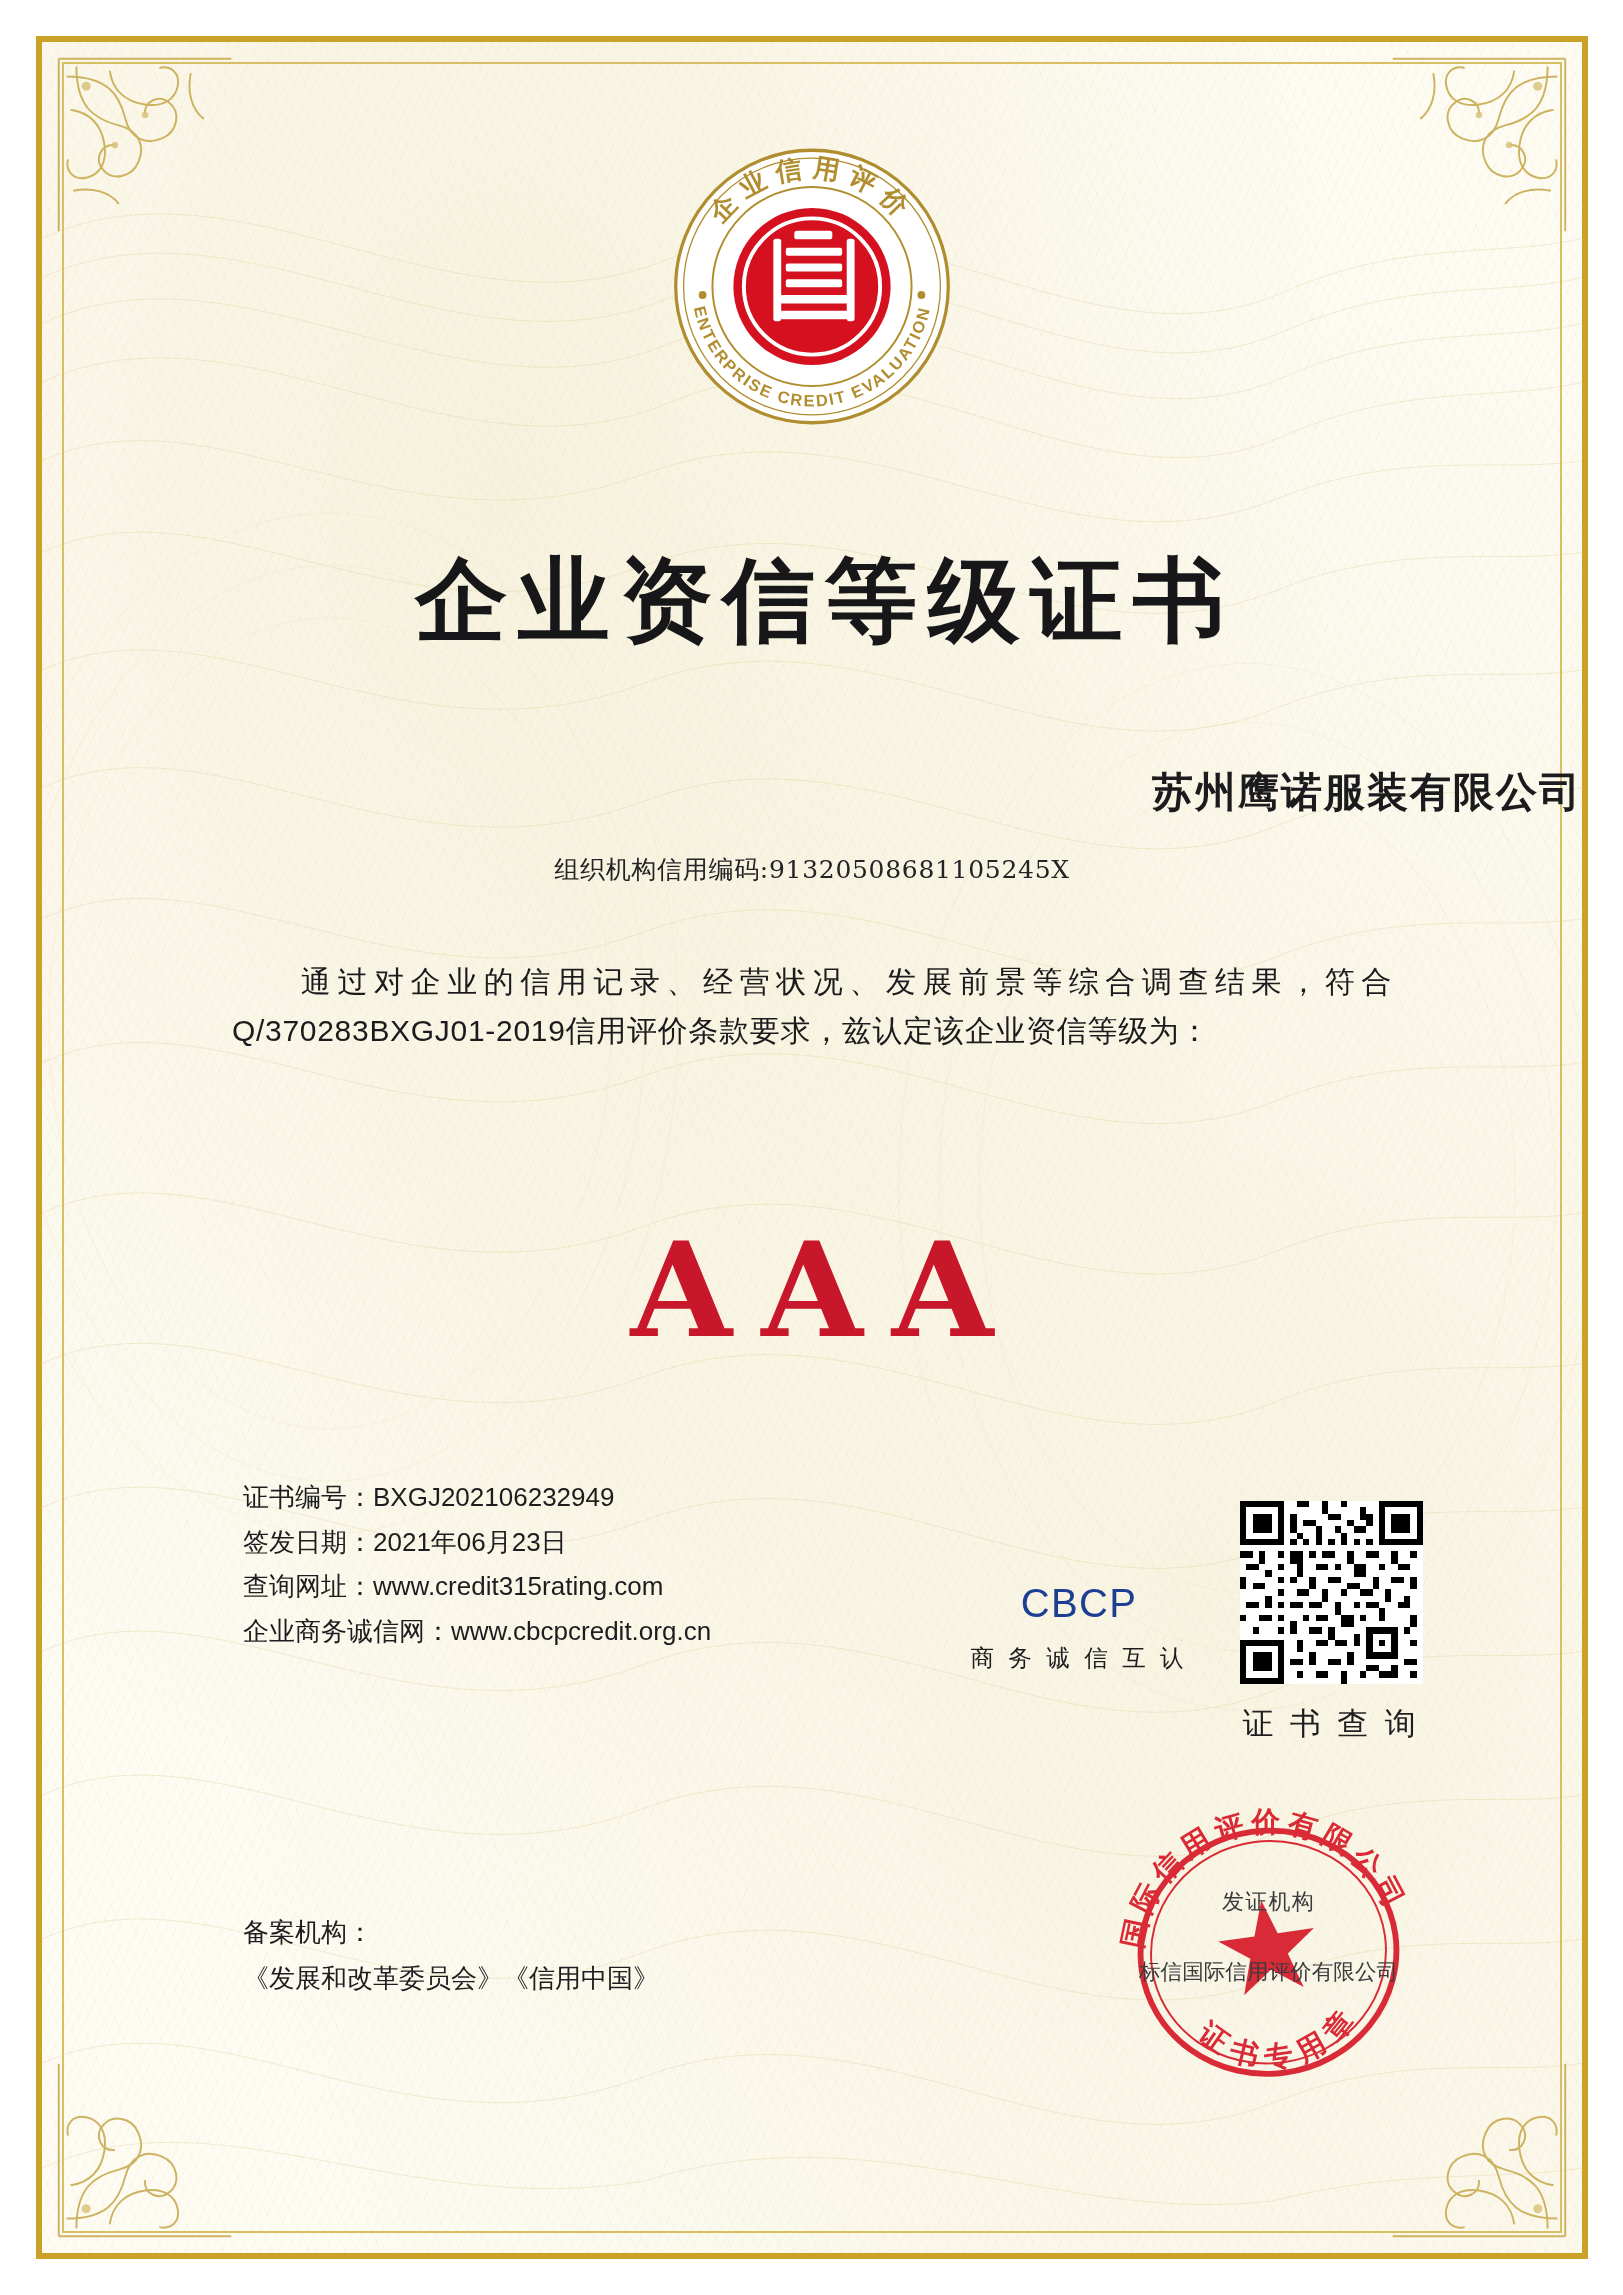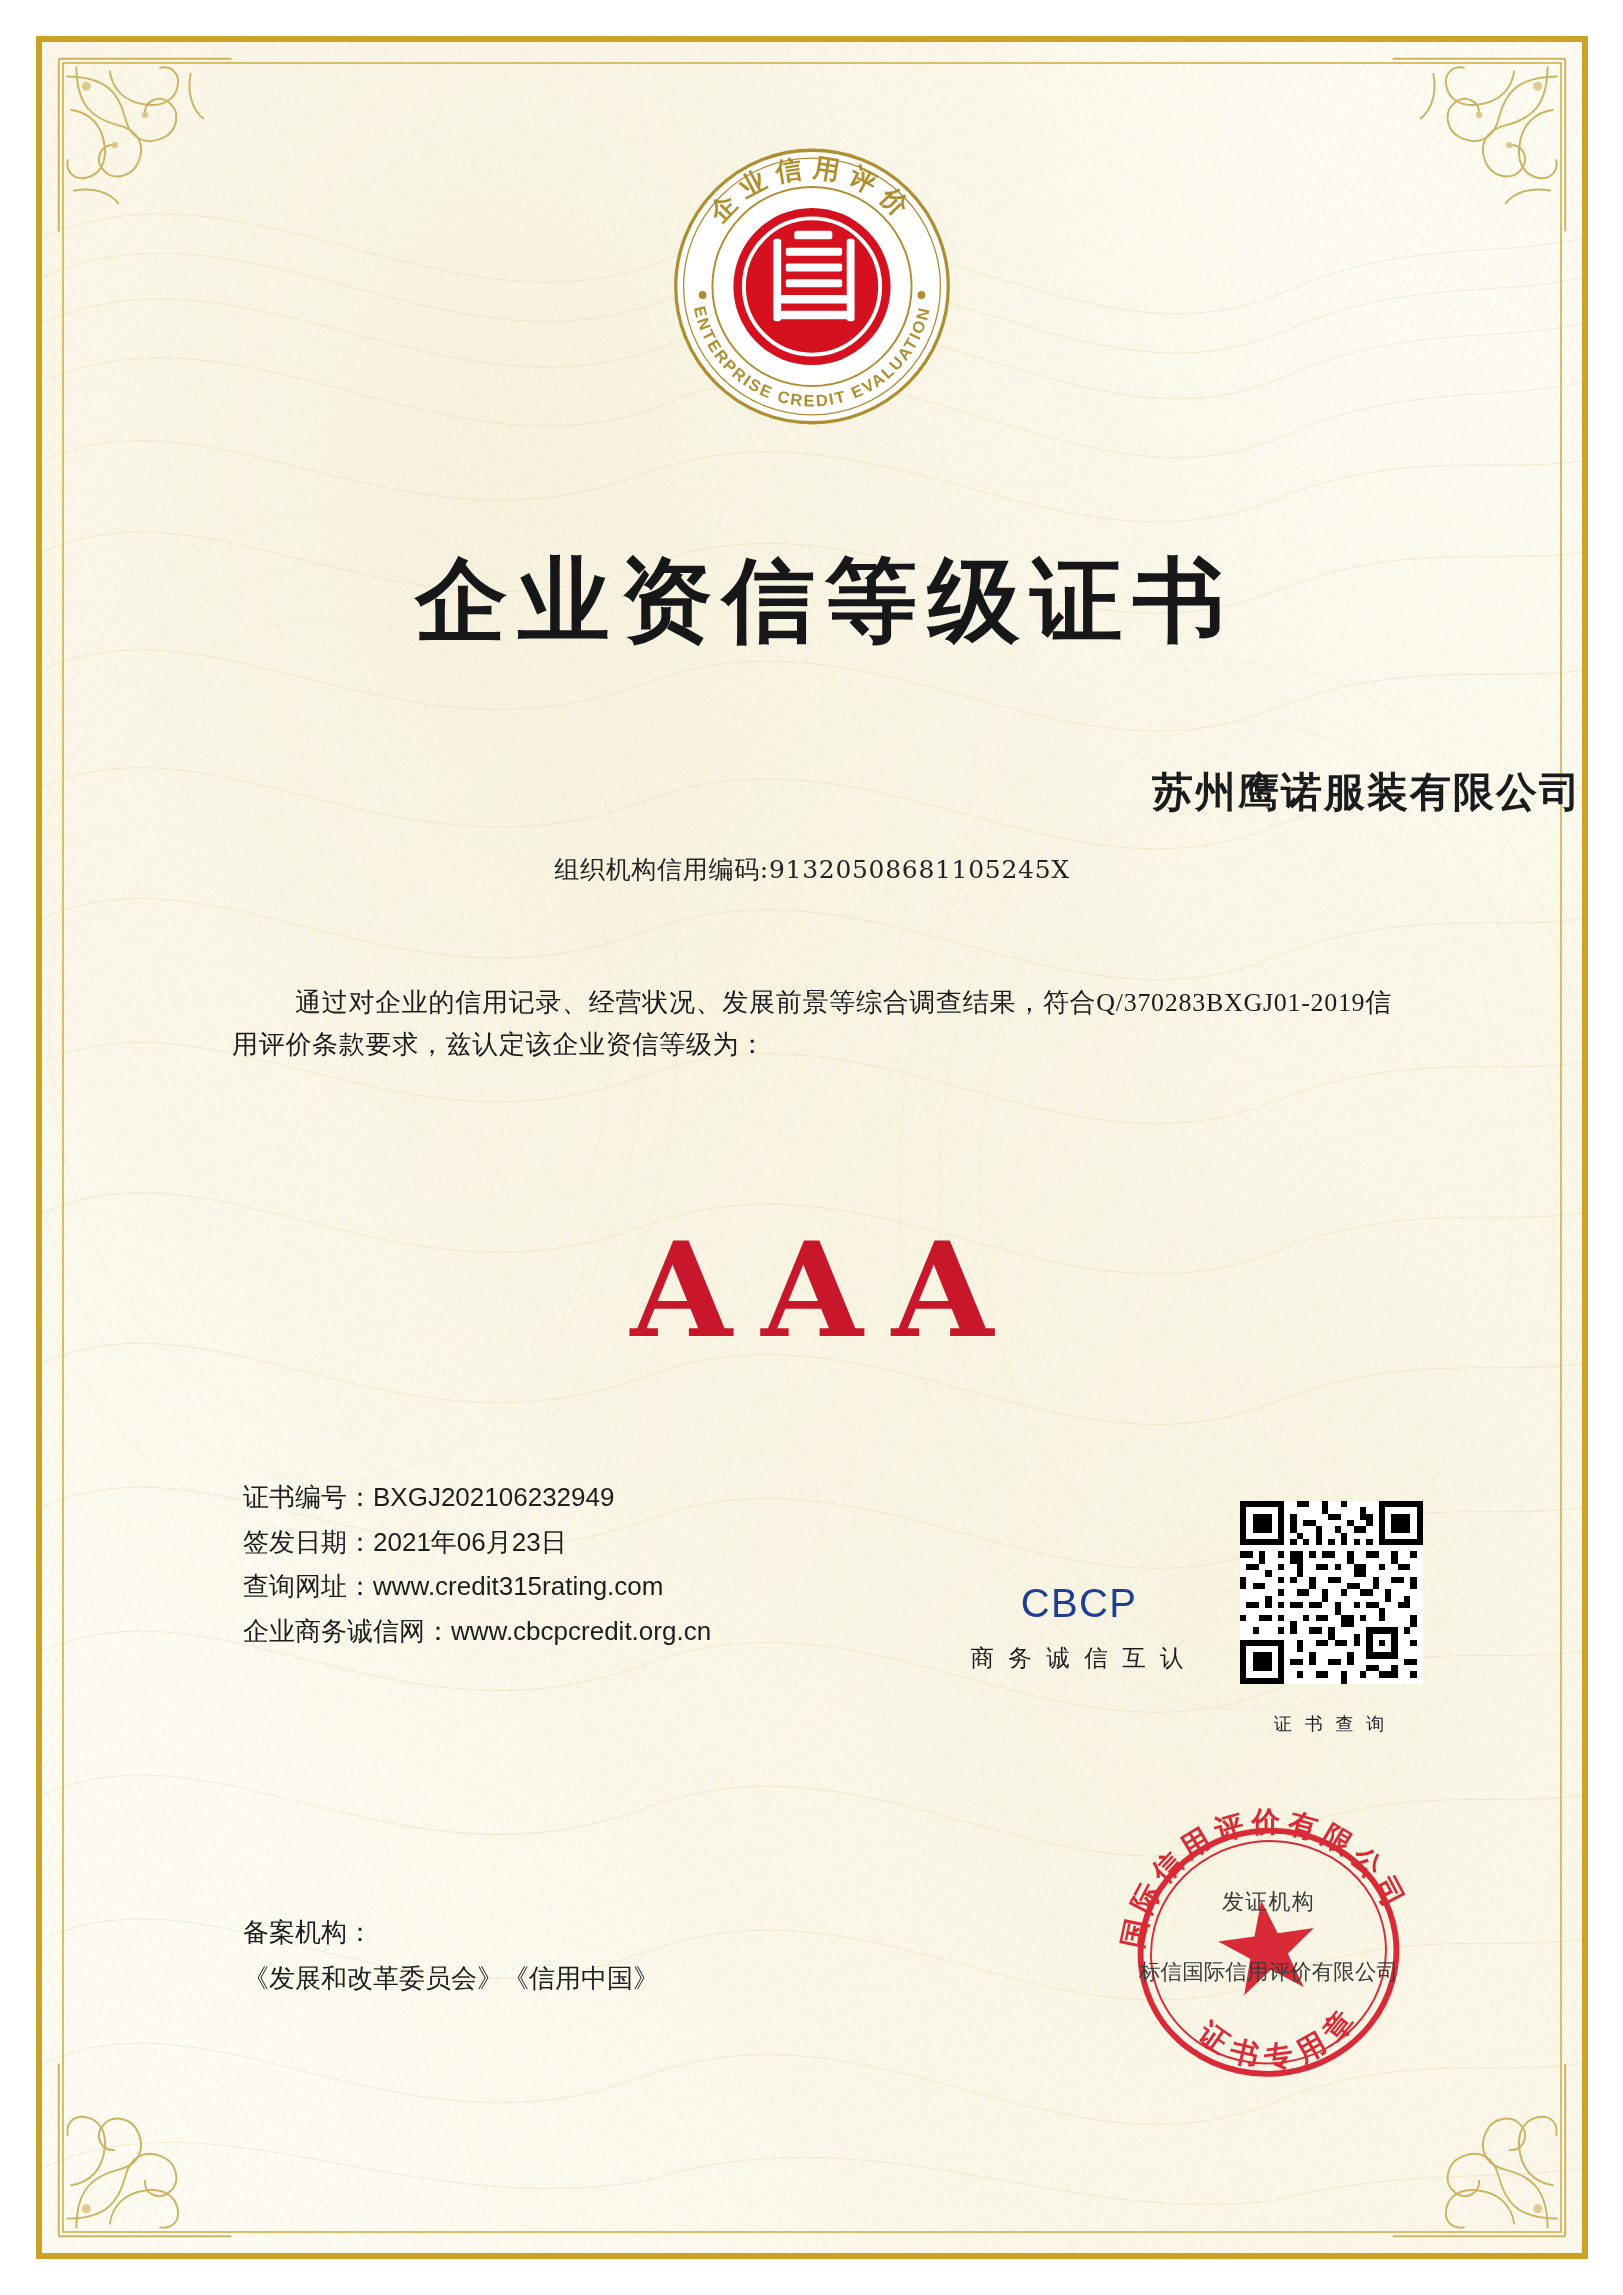--- a/index.html
+++ b/index.html
@@ -118,23 +118,23 @@
     font-family: "DejaVu Serif", "Liberation Serif", serif;
     font-size: 25px;
     letter-spacing: 0.7px;
     color: #232326;
   }
 
   .body-text {
     position: absolute;
     left: 190px;
     right: 190px;
-    top: 940px;
-    font-family: Liberation Serif, serif;
-    font-size: 26px;
+    top: 916px;
+    font-family: Liberation Sans, sans-serif;
+    font-size: 30px;
     line-height: 1.62;
     color: #1b1b1e;
     text-align: justify;
     letter-spacing: 0.7px;
   }
   .body-text .indent { display: inline-block; width: 63px; }
 
   .grade {
     position: absolute;
     left: 0; right: 0;
@@ -191,22 +191,22 @@
     width: 196px;
     text-align: center;
   }
   .qr-code {
     width: 183px;
     height: 183px;
     margin: 0 auto;
     background: #ffffff;
   }
   .qr-caption {
-    margin-top: 28px;
-    font-size: 18px;
+    margin-top: 19px;
+    font-size: 31px;
     color: #1d1d20;
     letter-spacing: 3.9px;
   }
 
   
   .record-block {
     position: absolute;
     left: 201px;
     top: 1868px;
     font-family: "Liberation Sans", sans-serif;

